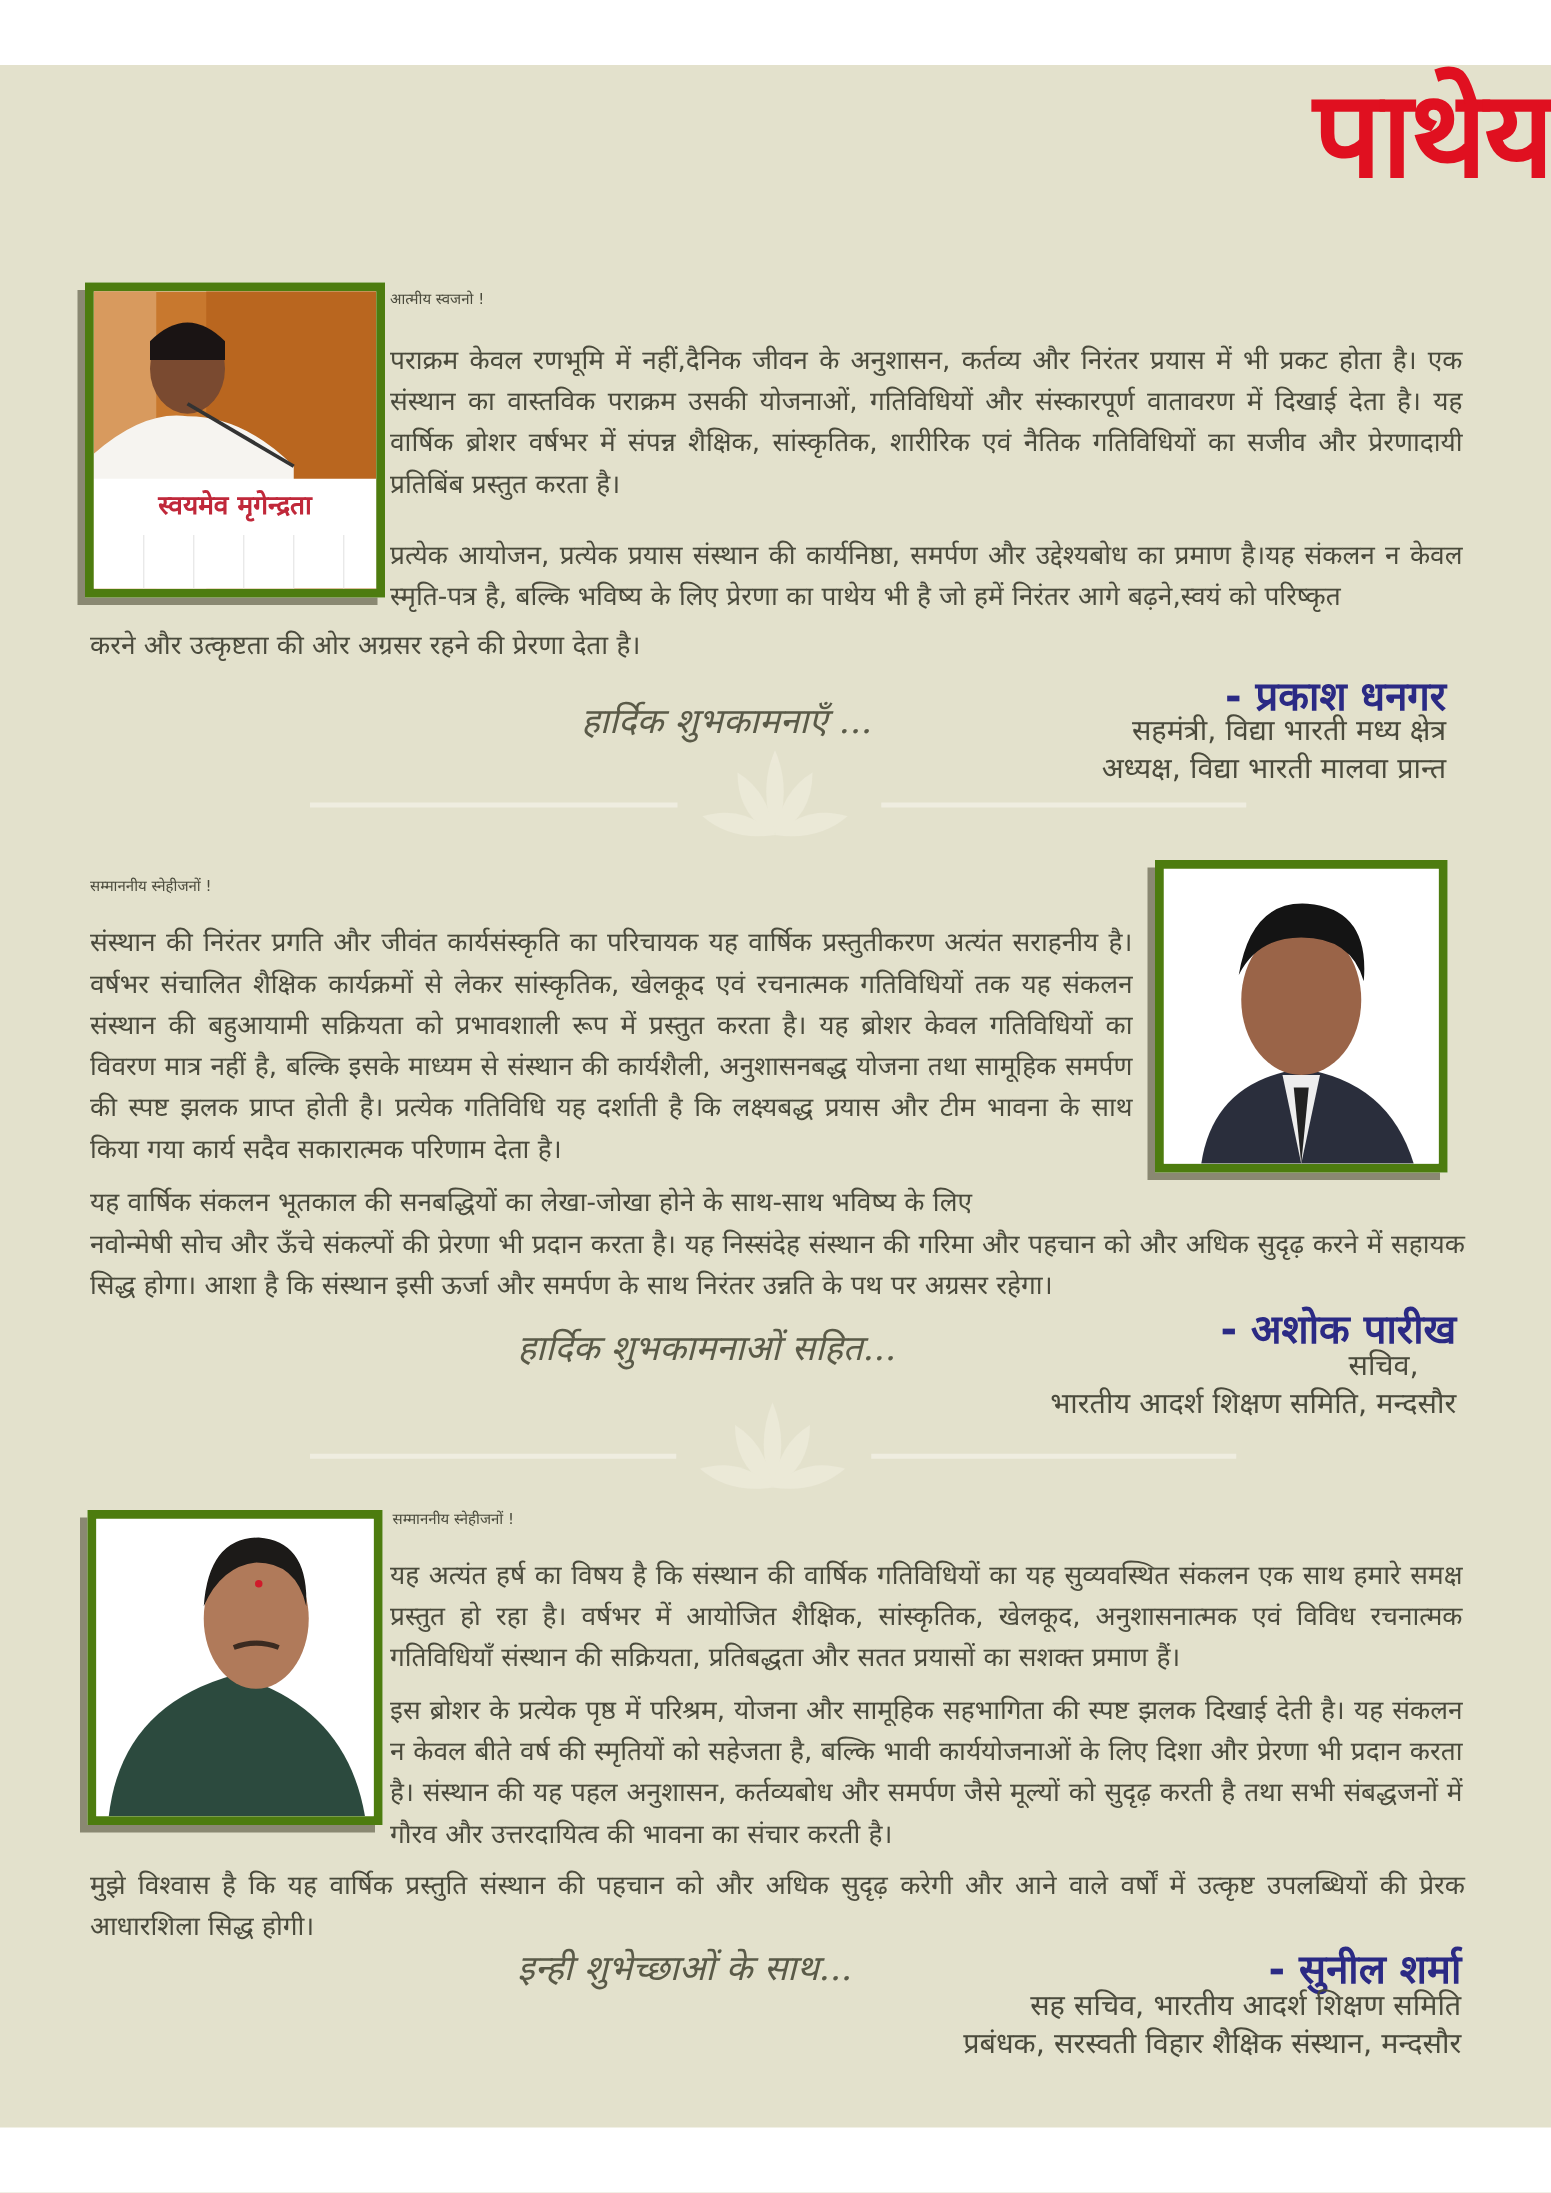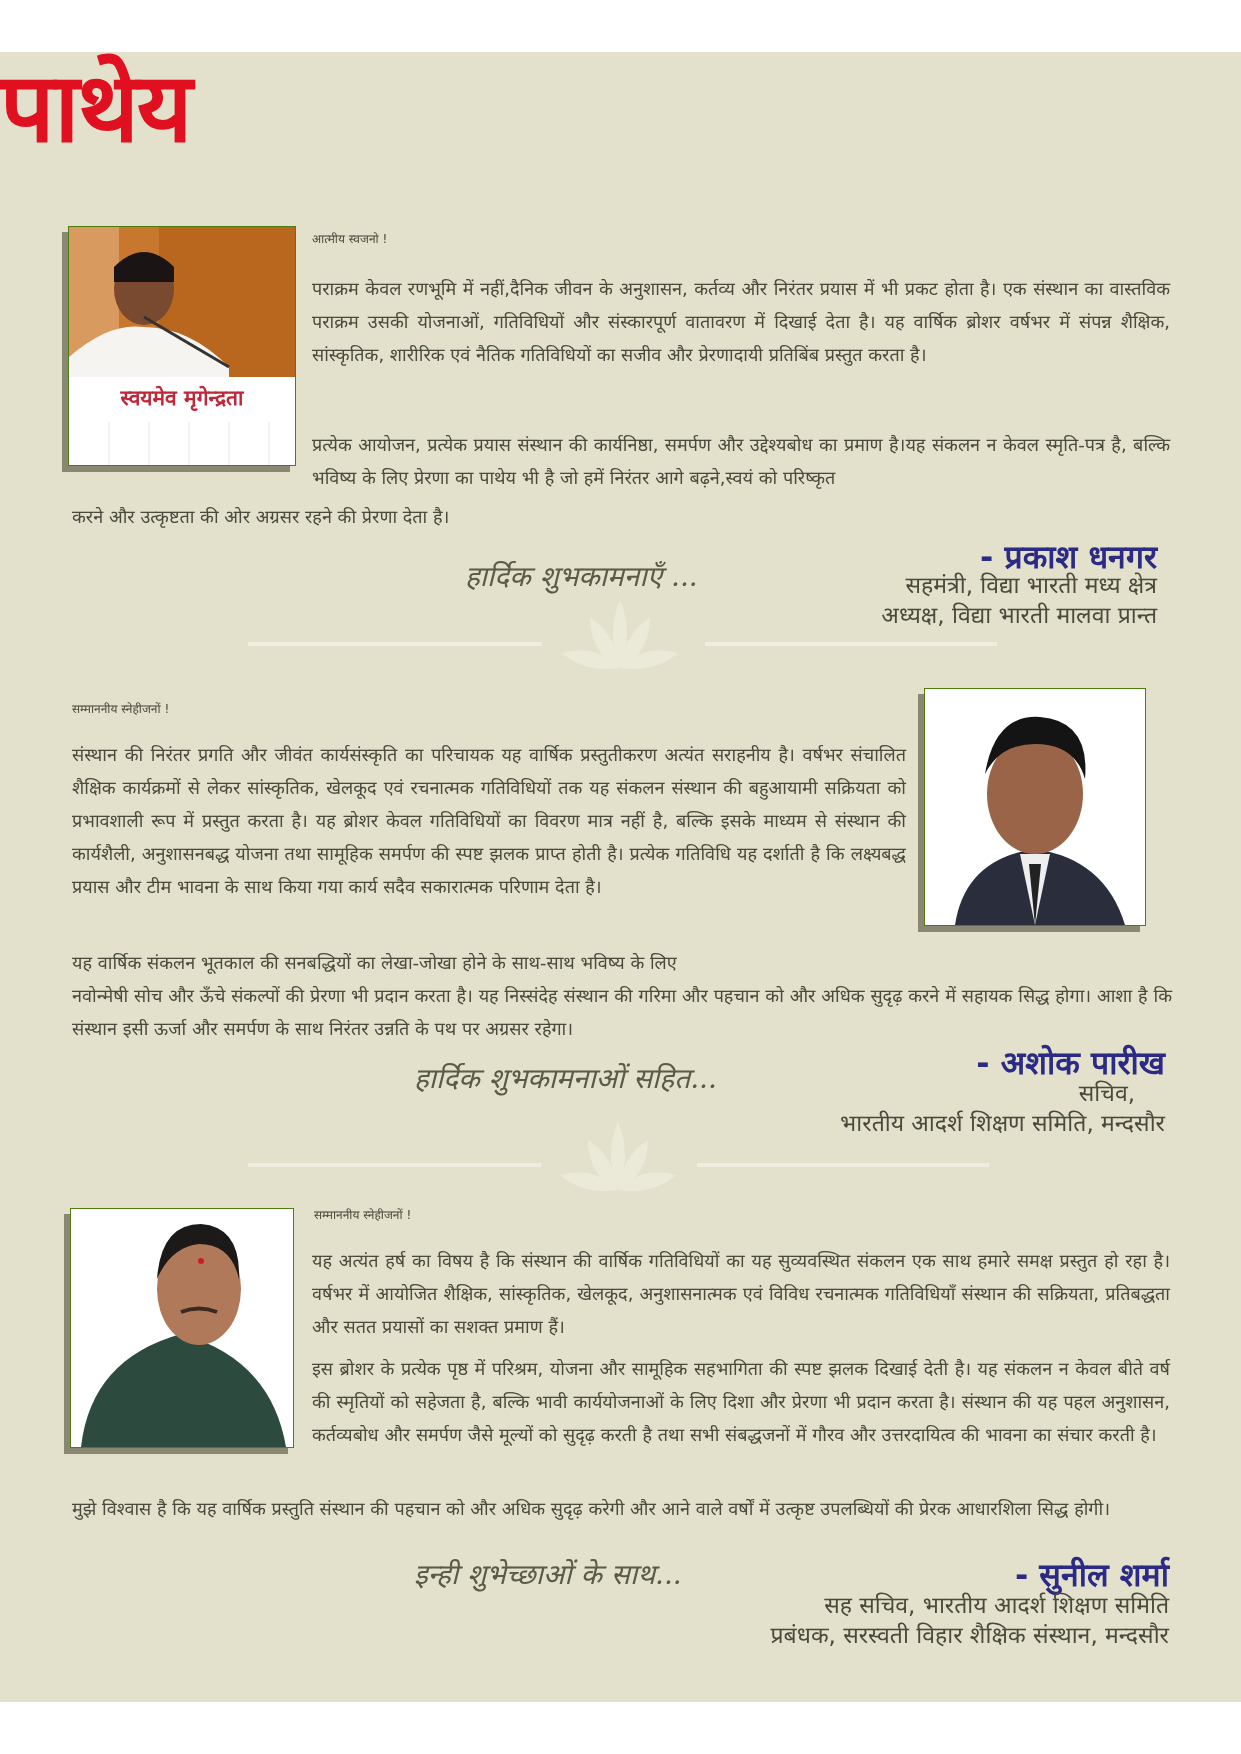--- a/index.html
+++ b/index.html
@@ -1,23 +1,23 @@
 <!DOCTYPE html>
 <html><head>
 <meta charset="utf-8">
 <style>
   html,body{margin:0;padding:0;}
   body{width:1241px;height:1754px;background:#ffffff;position:relative;overflow:hidden;
        font-family:"DejaVu Sans","Liberation Sans",sans-serif;color:#4a4a3c;}
   .page{position:absolute;left:0;top:52px;width:1241px;height:1650px;background:#e3e1cc;}
-  .title{position:absolute;left:0;width:1241px;top:60px;text-align:left;
+  .title{position:absolute;left:0;width:1241px;top:60px;text-align:right;
          font-family:"DejaVu Serif","Liberation Serif",serif;font-weight:bold;
          font-size:96px;color:#e01020;line-height:1;letter-spacing:-2px;}
-  .photo{position:absolute;background:#fff;border:1px solid #4d7c0f;box-shadow:-6px 6px 0 #8a8872;overflow:hidden;}
-  .p{position:absolute;font-size:18px;line-height:33px;color:#4a4a3c;text-align:justify;}
+  .photo{position:absolute;background:#fff;border:7px solid #4d7c0f;box-shadow:-6px 6px 0 #8a8872;overflow:hidden;}
+  .p{position:absolute;font-size:21px;line-height:33px;color:#4a4a3c;text-align:justify;}
   .greet{position:absolute;font-size:12px;color:#4a4a3c;}
   .wish{position:absolute;font-family:"DejaVu Serif","Liberation Serif",serif;font-style:italic;
         font-size:28px;color:#5a5a48;font-weight:normal;}
   .sig-name{position:absolute;font-size:32px;font-weight:bold;color:#2b2a84;text-align:right;}
   .sig-role{position:absolute;font-size:23px;color:#4a4a3c;text-align:right;line-height:30px;}
   .divline{position:absolute;height:4px;background:#efede0;}
   .lotus{position:absolute;}
 </style>
 </head>
 <body>

